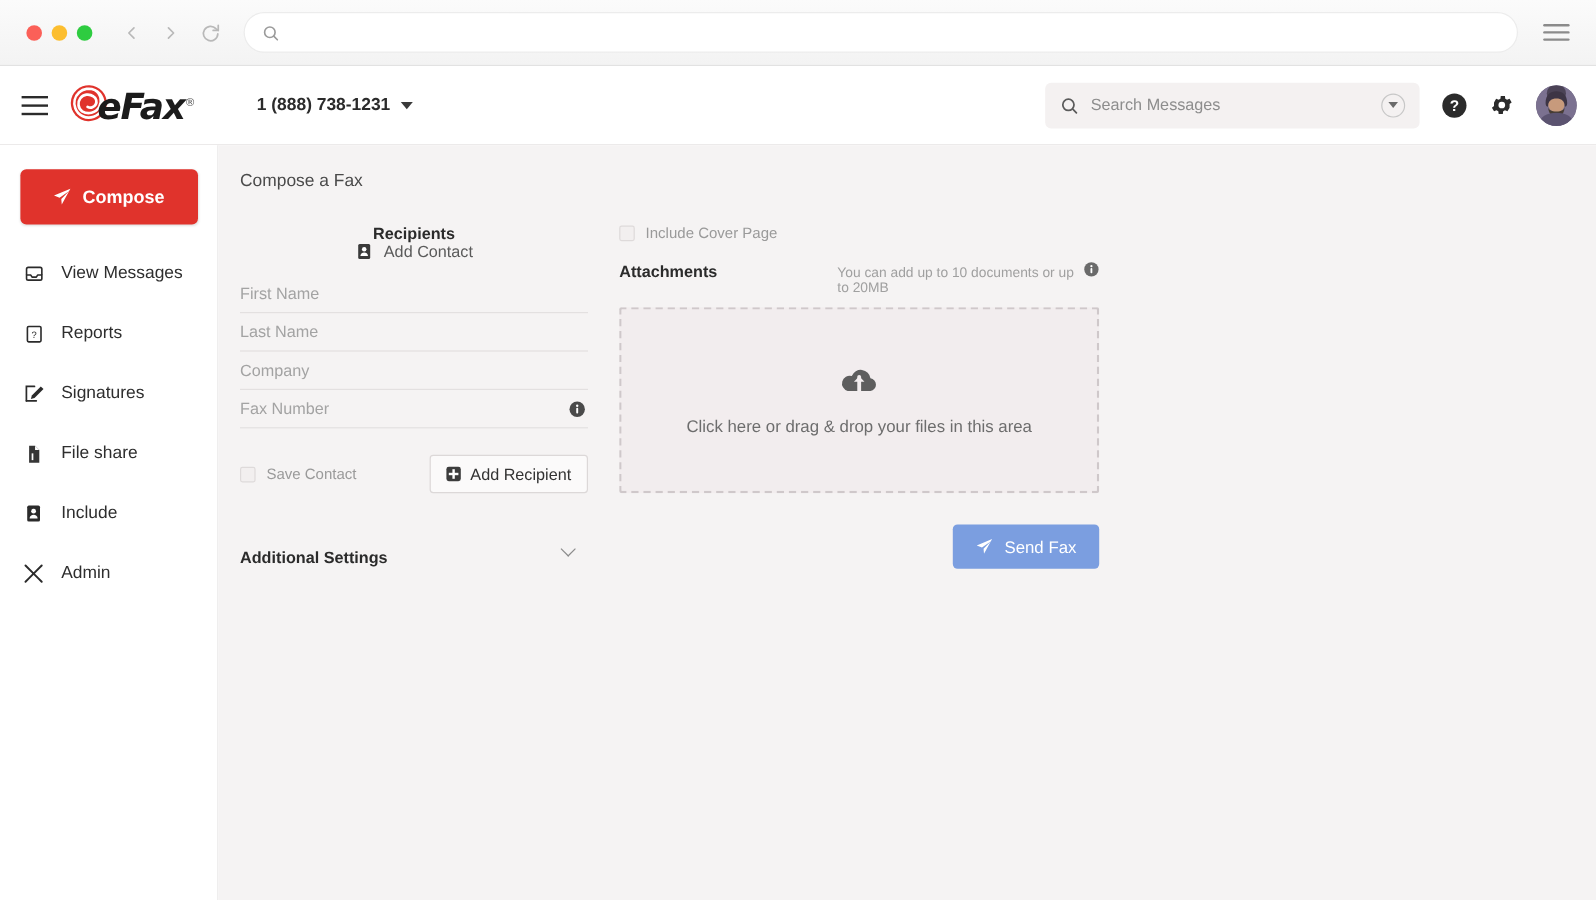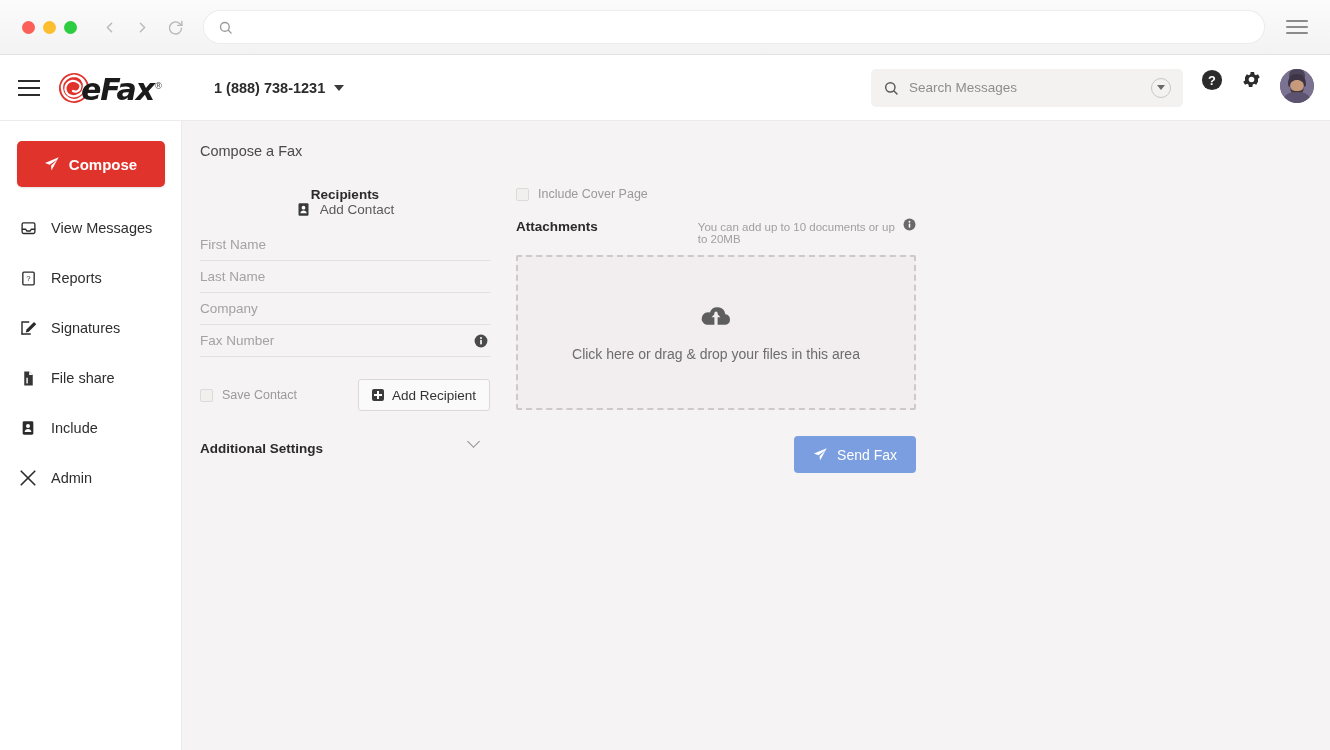--- a/index.html
+++ b/index.html
@@ -44,39 +44,39 @@
   
   .app-header {
     position: absolute; top: 55px; left: 0;
     width: 1330px; height: 66px;
     background: #ffffff;
     border-bottom: 1px solid #eceaea;
     display: flex; align-items: center;
   }
   .burger { margin-left: 18px; display: flex; flex-direction: column; gap: 5px; cursor: pointer; }
   .burger span { display: block; width: 22px; height: 2px; background: #2b2b2b; }
-  .logo { margin-left: 18px; display: flex; align-items: center; }
+  .logo { margin-left: 18px; display: flex; align-items: flex-start; }
   .logo-mark { width: 32px; height: 32px; flex-shrink: 0; }
   .logo-text {
     font-family: "DejaVu Sans", sans-serif;
     font-weight: bold; font-style: italic;
     font-size: 30px; color: #1b1b1b;
     letter-spacing: -1px; margin-left: -9px; line-height: 32px;
   }
   .logo-reg { font-size: 9px; color: #555; vertical-align: super; font-style: normal; font-weight: normal; }
   .phone-select {
     margin-left: 52px; display: flex; align-items: center; gap: 9px;
     font-size: 14.5px; color: #2b2b2b; font-weight: bold; cursor: pointer;
   }
   .caret-down {
     width: 0; height: 0;
     border-left: 5px solid transparent; border-right: 5px solid transparent;
     border-top: 6px solid #3a3a3a;
   }
-  .header-right { margin-left: auto; display: flex; margin-right: 16px; }
+  .header-right { margin-left: auto; display: flex; align-items: center; margin-right: 16px; }
   .search-box {
     width: 312px; height: 38px; background: #f4f1f1; border-radius: 5px;
     display: flex; align-items: center; padding: 0 12px; gap: 10px;
   }
   .search-input {
     border: 0; outline: 0; background: transparent; flex: 1;
     font-family: "Liberation Sans", sans-serif; font-size: 13.5px; color: #3a3a3a;
   }
   .search-input::placeholder { color: #8d8d8d; }
   .search-caret {
@@ -164,21 +164,21 @@
     position: relative; flex-shrink: 0;
   }
   .plus-sq::before, .plus-sq::after {
     content: ""; position: absolute; background: #fff;
   }
   .plus-sq::before { left: 5px; top: 2px; width: 2px; height: 8px; }
   .plus-sq::after { top: 5px; left: 2px; height: 2px; width: 8px; }
 
   .addl-settings {
     display: flex; align-items: flex-start; justify-content: space-between;
-    margin-top: 30px; cursor: pointer;
+    margin-top: 46px; cursor: pointer;
   }
   .chev-down {
     width: 9px; height: 9px;
     border-right: 1.6px solid #8b8b8b; border-bottom: 1.6px solid #8b8b8b;
     transform: rotate(45deg); margin-right: 12px; margin-top: -4px;
   }
 
   .cover-row { display: flex; align-items: center; gap: 9px; margin-bottom: 17px; cursor: pointer; }
   .attach-head { display: flex; align-items: baseline; margin-bottom: 10px; }
   .attach-hint { font-size: 11.5px; color: #a0a0a0; margin-left: 100px; }

